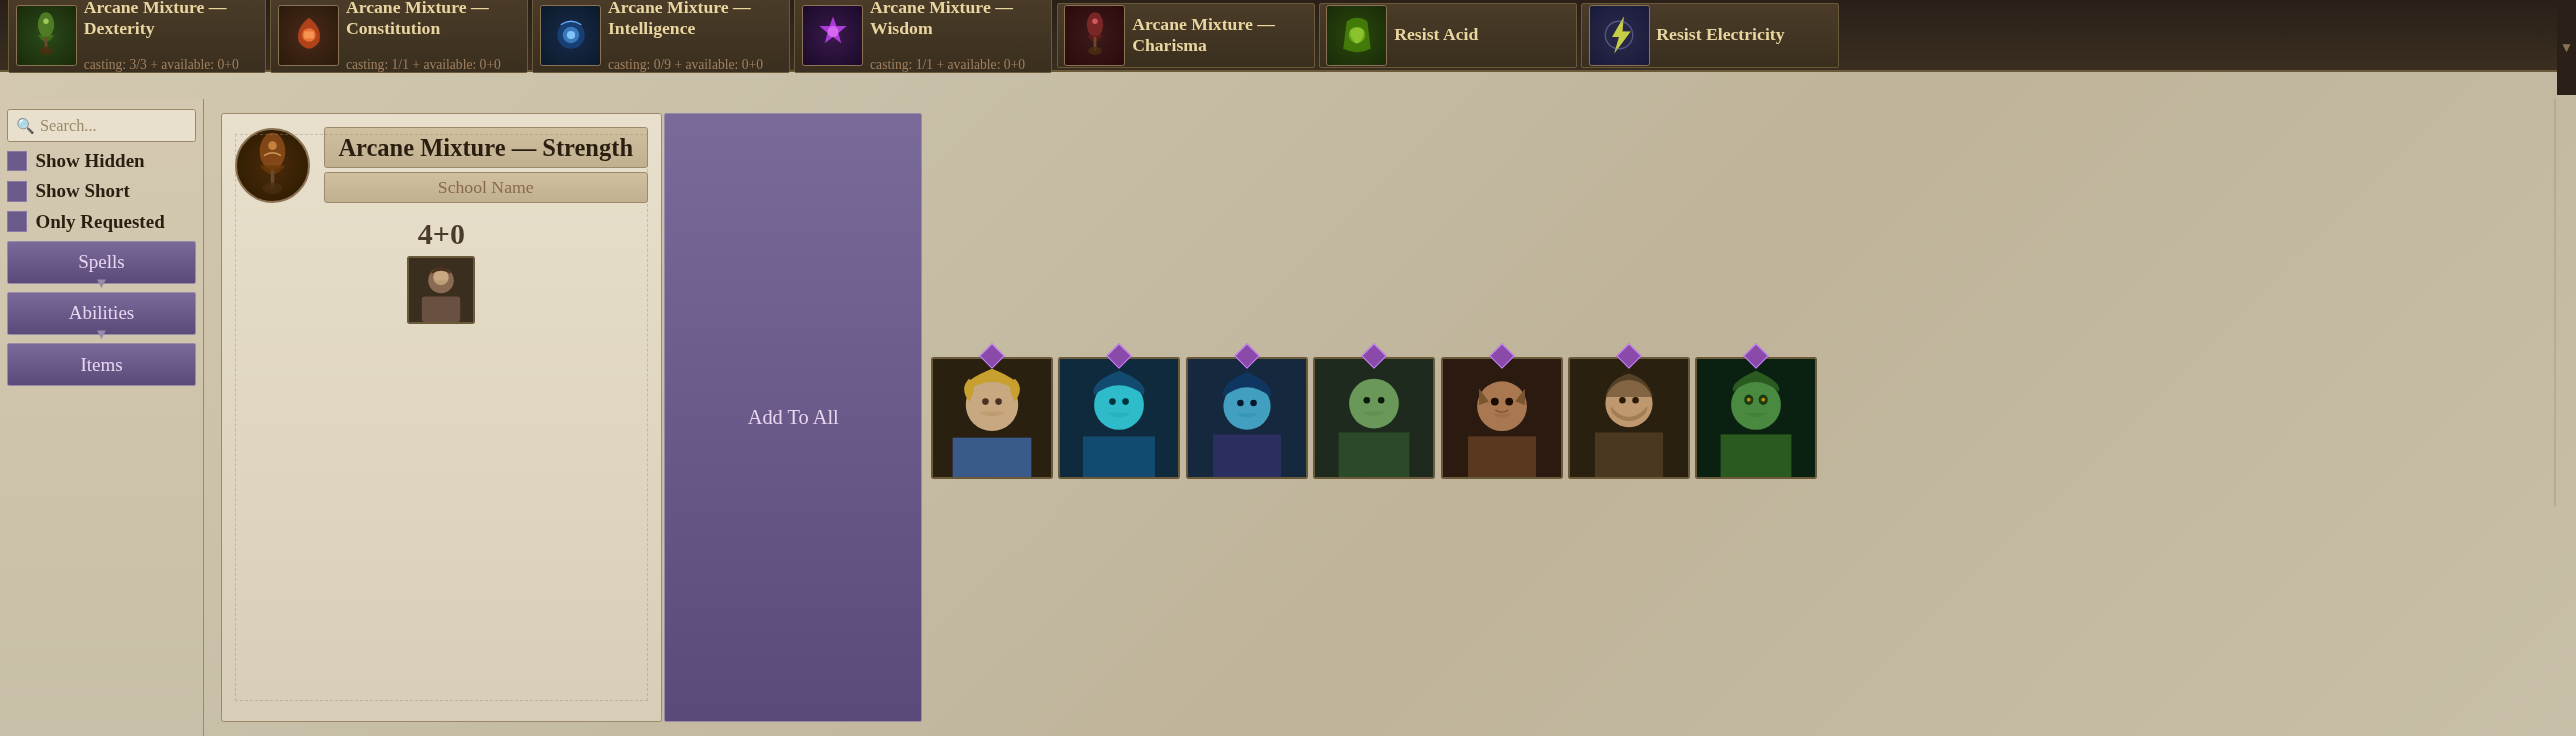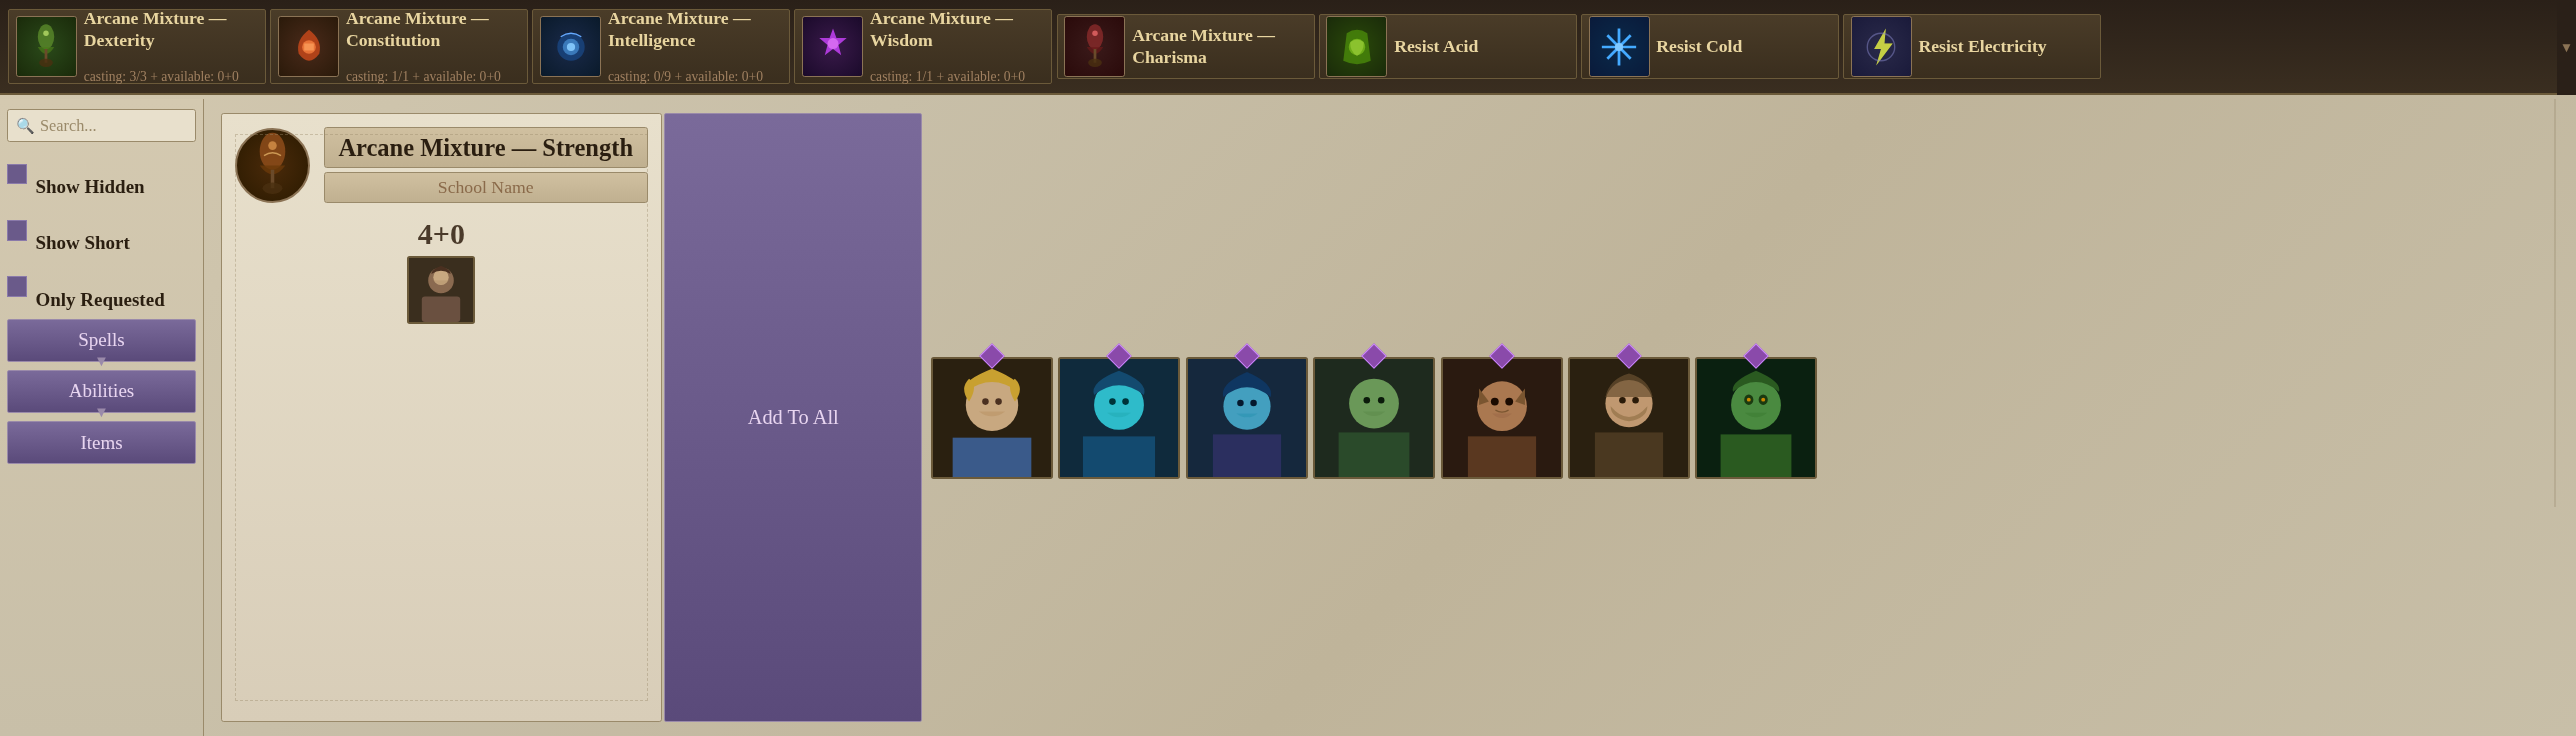--- a/index.html
+++ b/index.html
@@ -18,21 +18,21 @@
       inset: 0;
       background: linear-gradient(135deg, #d4c9b0 0%, #c8bfa8 30%, #bfb49a 60%, #c8bfa8 100%);
     }
 
     
     .top-spell-bar {
       position: absolute;
       top: 0;
       left: 0;
       right: 0;
-      height: 95px;
+      height: 72px;
       background: linear-gradient(180deg, #2a2018 0%, #3a2e20 100%);
       display: flex;
       align-items: center;
       padding: 5.4px 8.2px;
       gap: 4.1px;
       border-bottom: 2px solid #6b5a3a;
     }
 
     .spell-entry {
       display: flex;
@@ -164,21 +164,20 @@
       height: 20.4px;
       background: #6a5a8a;
       border: 1.4px solid #8a7aaa;
       flex-shrink: 0;
     }
 
     .checkbox-label {
       color: #2a1e10;
       font-size: 19px;
       font-weight: bold;
-      margin-top: 26px;
     }
 
     .sidebar-btn {
       background: linear-gradient(180deg, #7a6a9a 0%, #5a4a7a 100%);
       border: 1.4px solid #9a8aaa;
       color: #e8d5f0;
       font-size: 19px;
       font-family: inherit;
       padding: 9.5px;
       text-align: center;
@@ -493,34 +492,20 @@
         <path d="M20 15 Q35 5 50 15 L55 55 Q35 65 15 55Z" fill="#4a8a0a" opacity="0.8"></path>
         <circle cx="35" cy="35" r="12" fill="#88cc22" opacity="0.6"></circle>
         <path d="M25 28 Q35 20 45 28 Q45 42 35 48 Q25 42 25 28Z" fill="#aada44" opacity="0.5"></path>
       </svg>
     </div>
     <div class="spell-info">
       <div class="spell-name">Resist Acid</div>
     </div>
   </div>
 
-  <div class="spell-entry spell-entry-row2">
-    <div class="spell-icon icon-cold">
-      <svg viewBox="0 0 70 70" xmlns="http://www.w3.org/2000/svg">
-        <line x1="35" y1="8" x2="35" y2="62" stroke="#44aaff" stroke-width="4"></line>
-        <line x1="10" y1="35" x2="60" y2="35" stroke="#44aaff" stroke-width="4"></line>
-        <line x1="18" y1="18" x2="52" y2="52" stroke="#44aaff" stroke-width="4"></line>
-        <line x1="52" y1="18" x2="18" y2="52" stroke="#44aaff" stroke-width="4"></line>
-        <circle cx="35" cy="35" r="6" fill="#88ccff" opacity="0.9"></circle>
-      </svg>
-    </div>
-    <div class="spell-info">
-      <div class="spell-name">Resist Cold</div>
-    </div>
-  </div>
 
   <div class="spell-entry spell-entry-row2">
     <div class="spell-icon icon-elec">
       <svg viewBox="0 0 70 70" xmlns="http://www.w3.org/2000/svg">
         <path d="M42 8 L25 38 L35 38 L28 62 L52 30 L40 30Z" fill="#aaaa44" opacity="0.9"></path>
         <path d="M42 8 L25 38 L35 38 L28 62 L52 30 L40 30Z" fill="#eeff44" opacity="0.5"></path>
         <circle cx="35" cy="35" r="20" fill="none" stroke="#8888cc" stroke-width="2" opacity="0.5"></circle>
       </svg>
     </div>
     <div class="spell-info">

